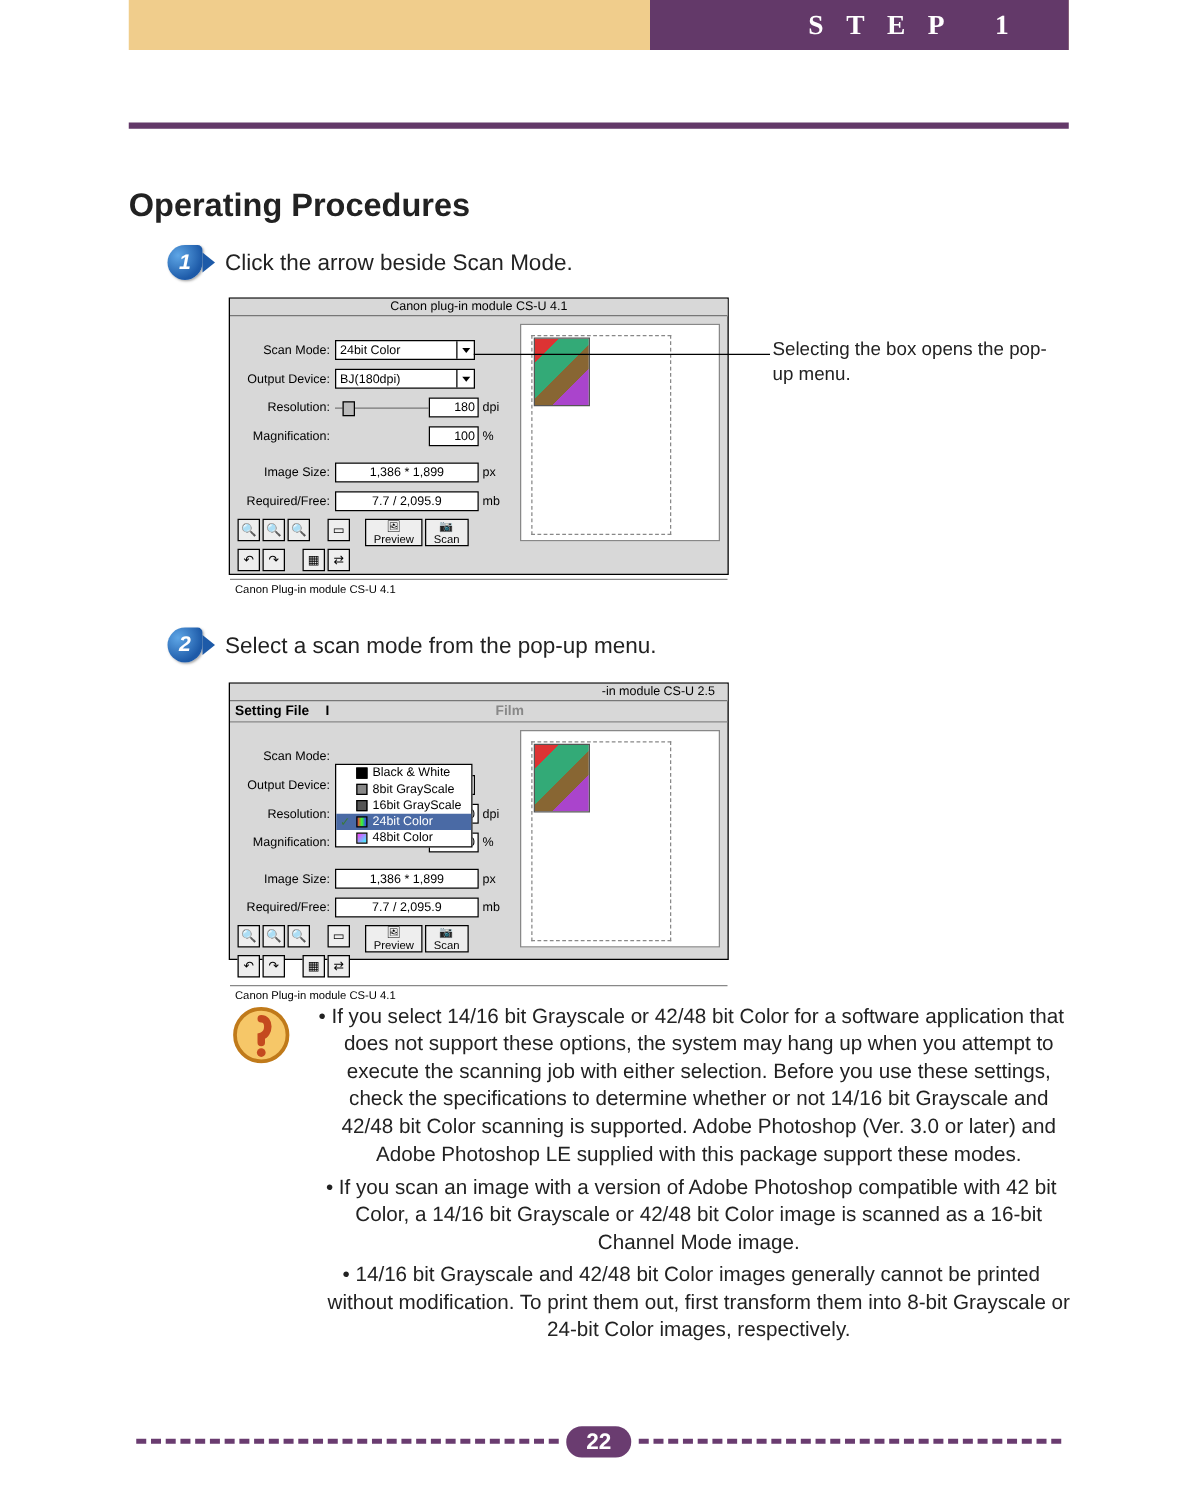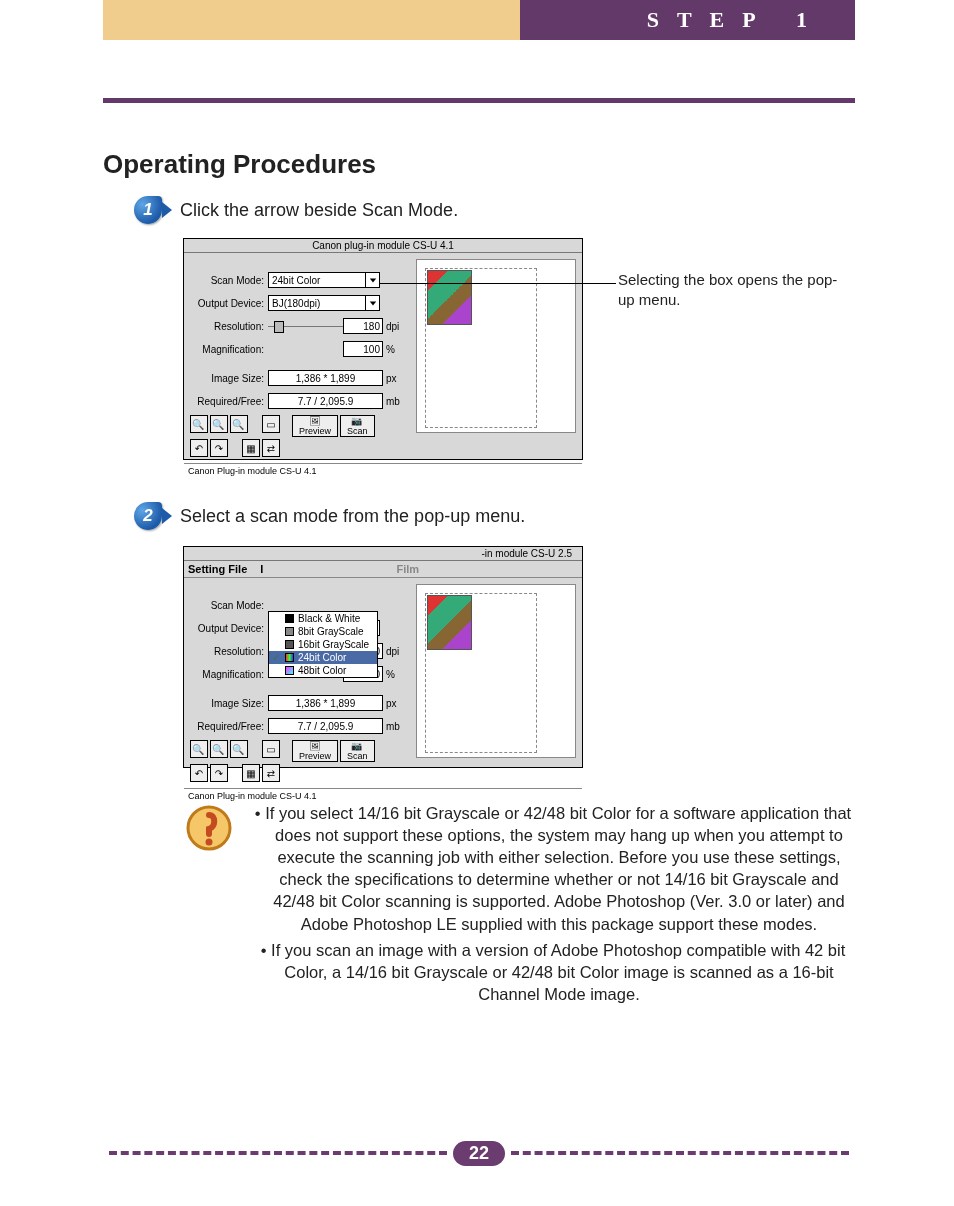--- a/index.html
+++ b/index.html
@@ -346,20 +346,21 @@
 
 <div class="caution-wrap">
   <svg class="caution-icon" viewBox="0 0 46 46">
     <circle cx="23" cy="23" r="21" fill="#f6c768" stroke="#c07a1a" stroke-width="3"></circle>
     <path d="M23 10 C30 10 30 22 23 24 L23 29" fill="none" stroke="#c44a1f" stroke-width="6" stroke-linecap="round"></path>
     <circle cx="23" cy="37" r="3.5" fill="#c44a1f"></circle>
   </svg>
   <div class="caution-body">
     <p>• If you select 14/16 bit Grayscale or 42/48 bit Color for a software application that does not support these options, the system may hang up when you attempt to execute the scanning job with either selection. Before you use these settings, check the specifications to determine whether or not 14/16 bit Grayscale and 42/48 bit Color scanning is supported. Adobe Photoshop (Ver. 3.0 or later) and Adobe Photoshop LE supplied with this package support these modes.</p>
     <p>• If you scan an image with a version of Adobe Photoshop compatible with 42 bit Color, a 14/16 bit Grayscale or 42/48 bit Color image is scanned as a 16-bit Channel Mode image.</p>
+    <p>• 14/16 bit Grayscale and 42/48 bit Color images generally cannot be printed without modification. To print them out, first transform them into 8-bit Grayscale or 24-bit Color images, respectively.</p>
   </div>
 </div>
 
 <div class="page-num-wrap">
   <div class="dash-rule"></div>
   <div class="page-pill">22</div>
   <div class="dash-rule"></div>
 </div>
 
 </body></html>

